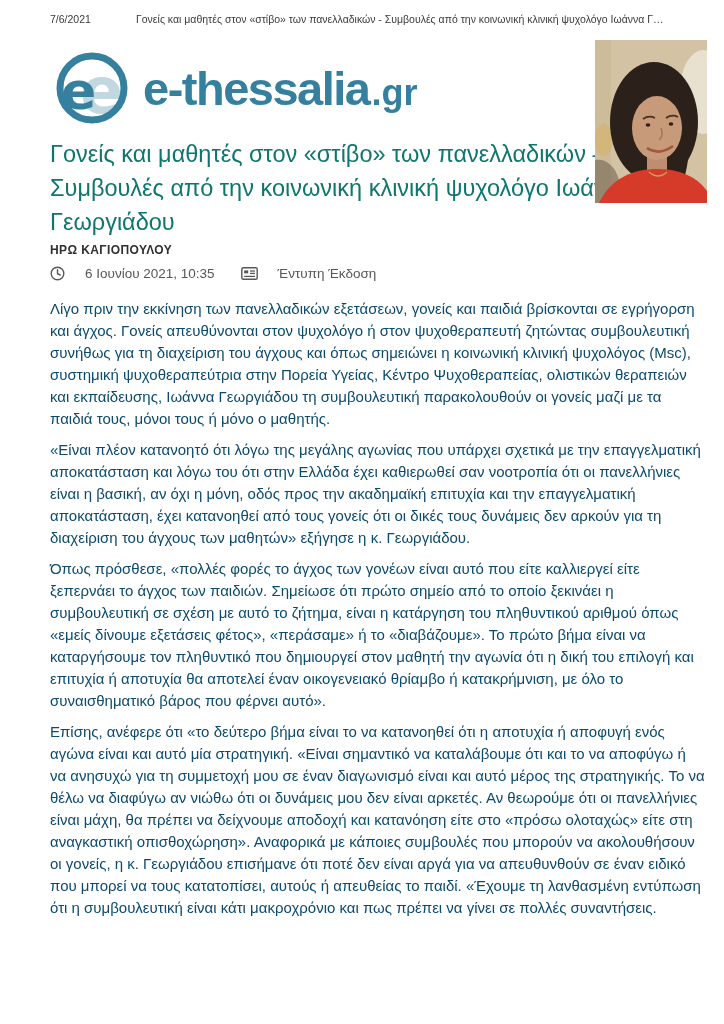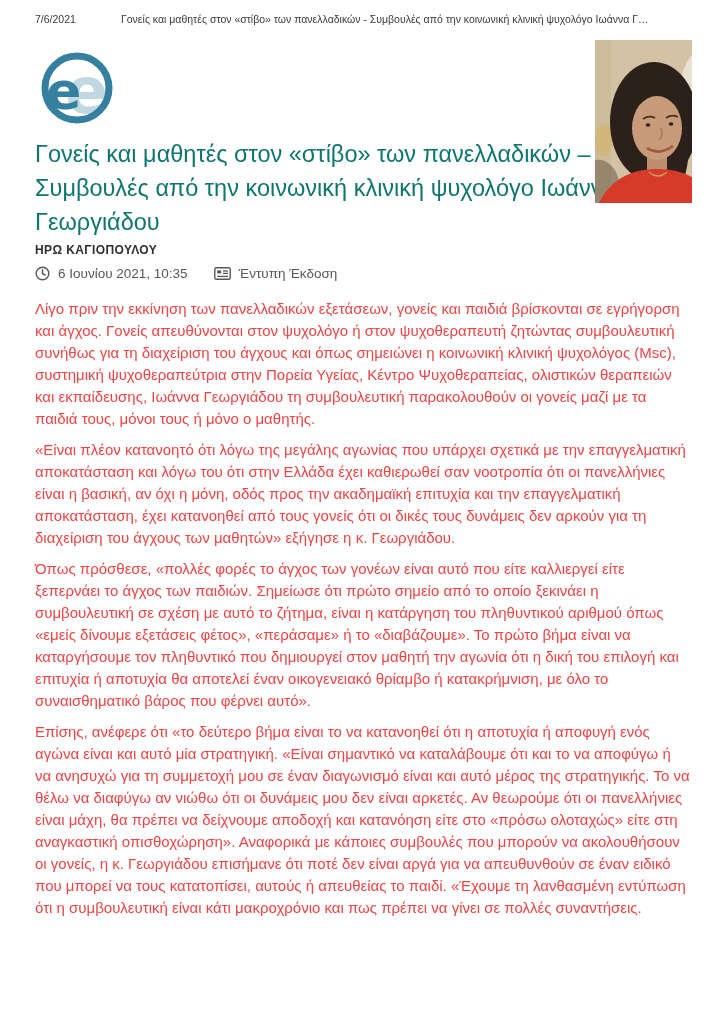--- a/index.html
+++ b/index.html
@@ -3,20 +3,21 @@
 <meta charset="utf-8">
 <style>
   html,body{margin:0;padding:0;background:#fff;}
   .page{
     position:relative;
     width:692px;height:1024px;
     background:#fff;
     overflow:hidden;
     font-family:"Liberation Sans", sans-serif;
     color:#4b4b4b;
+    padding-left:15px;
   }
   
   .print-header{
     display:flex;
     align-items:baseline;
     padding:13px 35px 0 35px;
     font-size:10.5px;
     color:#3a3a3a;
   }
   .ph-date{width:86px;flex:0 0 auto;}
@@ -85,28 +86,28 @@
     color:#2f2f2f;
   }
   .meta{
     margin:9px 35px 0 35px;
     display:flex;
     align-items:center;
     gap:26px;
     font-size:13.5px;
     color:#575757;
   }
-  .meta-item{display:flex;align-items:center;gap:8px;text-align:center;}
+  .meta-item{display:flex;align-items:center;gap:20px;text-align:center;}
   
   .article{
     margin:17px 35px 0 35px;
     width:655px;
     font-size:15px;
     line-height:22px;
-    color:#ef4444;
+    color:#0c4a6e;
   }
   .article .para{margin:0 0 9px 0;}
   svg{display:block;}
 </style>
 </head>
 <body>
 
 <div class="page">
 
   <div class="print-header">
@@ -114,20 +115,24 @@
     <span class="ph-title">Γονείς και μαθητές στον «στίβο» των πανελλαδικών - Συμβουλές από την κοινωνική κλινική ψυχολόγο Ιωάννα Γεωργιάδου - e-thessal…</span>
   </div>
 
   <div class="brand">
     <span class="logo-icon">
       <svg width="78" height="78" viewBox="0 0 78 78">
         <circle cx="39" cy="39" r="32" fill="#ffffff" stroke="#35809f" stroke-width="7"></circle>
         <text x="27" y="64" font-family="DejaVu Sans, sans-serif" font-weight="bold" font-size="64" fill="#35809f" opacity="0.3">e</text>
         <text x="8" y="60" font-family="DejaVu Sans, sans-serif" font-weight="bold" font-size="52" fill="#35809f">e</text>
       </svg>
+    </span>
+    <span class="wordmark">
+      <span class="wm-main">e-thessalia</span>
+      <span class="wm-tld">.gr</span>
     </span>
   </div>
 
   <div class="photo">
     <svg width="119" height="163" viewBox="0 0 119 163">
       <rect width="119" height="163" fill="#d3c3a4"></rect>
       <rect x="0" y="0" width="16" height="163" fill="#c9b795" opacity="0.6"></rect>
       <ellipse cx="108" cy="52" rx="23" ry="42" fill="#ece6d8" opacity="0.85"></ellipse>
       <ellipse cx="9" cy="100" rx="9" ry="16" fill="#d8b05a" opacity="0.5"></ellipse>
       <path d="M0,163 L0,120 C10,118 20,125 24,140 L26,163 Z" fill="#6b5a4a" opacity="0.55"></path>

